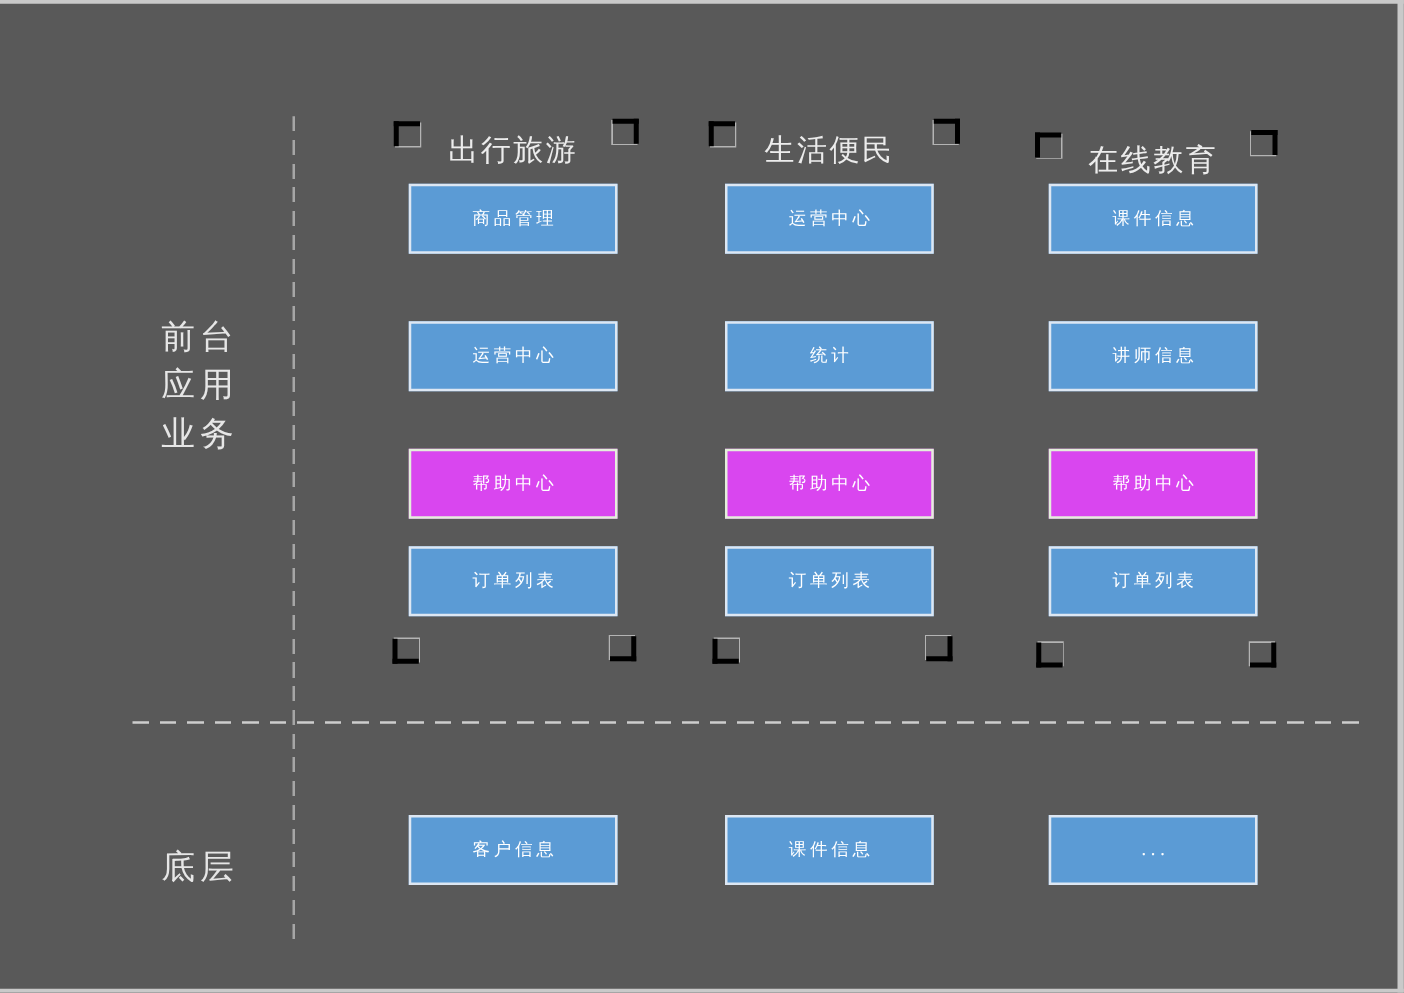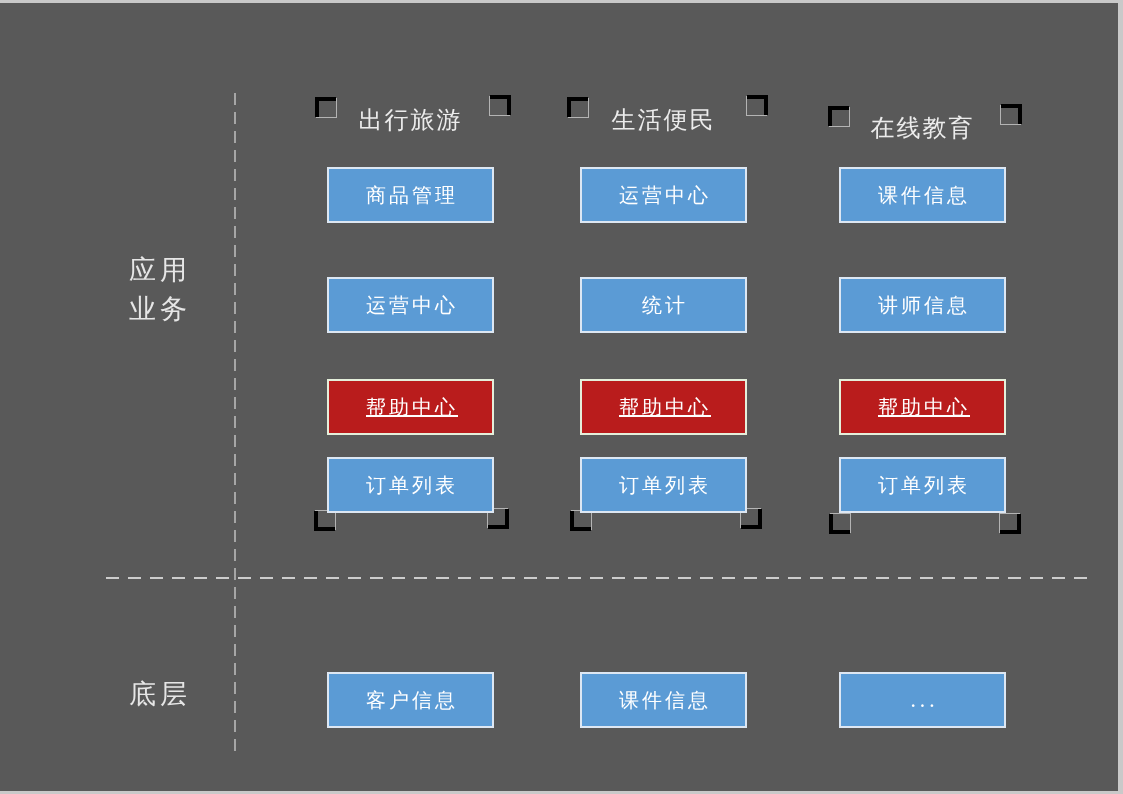--- a/index.html
+++ b/index.html
@@ -55,42 +55,42 @@
   .br.tl{border-top:4px solid;border-left:4px solid;box-shadow:1px 1px 0 rgba(255,255,255,.55);}
   .br.tr{border-top:4px solid;border-right:4px solid;box-shadow:-1px 1px 0 rgba(255,255,255,.55);}
   .br.bl{border-bottom:4px solid;border-left:4px solid;box-shadow:1px -1px 0 rgba(255,255,255,.55);}
   .br.brc{border-bottom:4px solid;border-right:4px solid;box-shadow:-1px -1px 0 rgba(255,255,255,.55);}
 
   
   .box{
     position:absolute;width:167px;height:56px;
     box-sizing:border-box;
     display:flex;align-items:center;justify-content:center;
-    color:#ffffff;font-size:20px;letter-spacing:3px;
+    color:#ffffff;font-size:14px;letter-spacing:3px;
     text-indent:3px;
-    margin-top:20px;
   }
   .box.blue{background:#5b9bd5;border:2px solid #dde7f3;}
-  .box.green{background:#b91c1c;border:2px solid #e4efdb;text-decoration:underline;}
+  .box.green{background:#d946ef;border:2px solid #e4efdb;}
   .cx1{left:327px}.cx2{left:580px}.cx3{left:839px}
   .ry1{top:147px}.ry2{top:257px}.ry3{top:359px}.ry4{top:437px}.ryd{top:652px}
 </style>
 </head>
 <body>
 
 <div class="stage">
 
   <div class="edge top"></div>
   <div class="edge right"></div>
   <div class="edge bottom"></div>
 
   <div class="vline"></div>
   <div class="hline"></div>
 
   <div class="sec-label front">
+    <div>前台</div>
     <div>应用</div>
     <div>业务</div>
   </div>
   <div class="sec-label data">
     <div>底层</div>
   </div>
 
   <div class="br blue tl" style="left:315px;top:97px;"></div>
   <div class="br green tr" style="left:490px;top:95px;"></div>
   <div class="br green bl" style="left:314px;top:511px;"></div>

